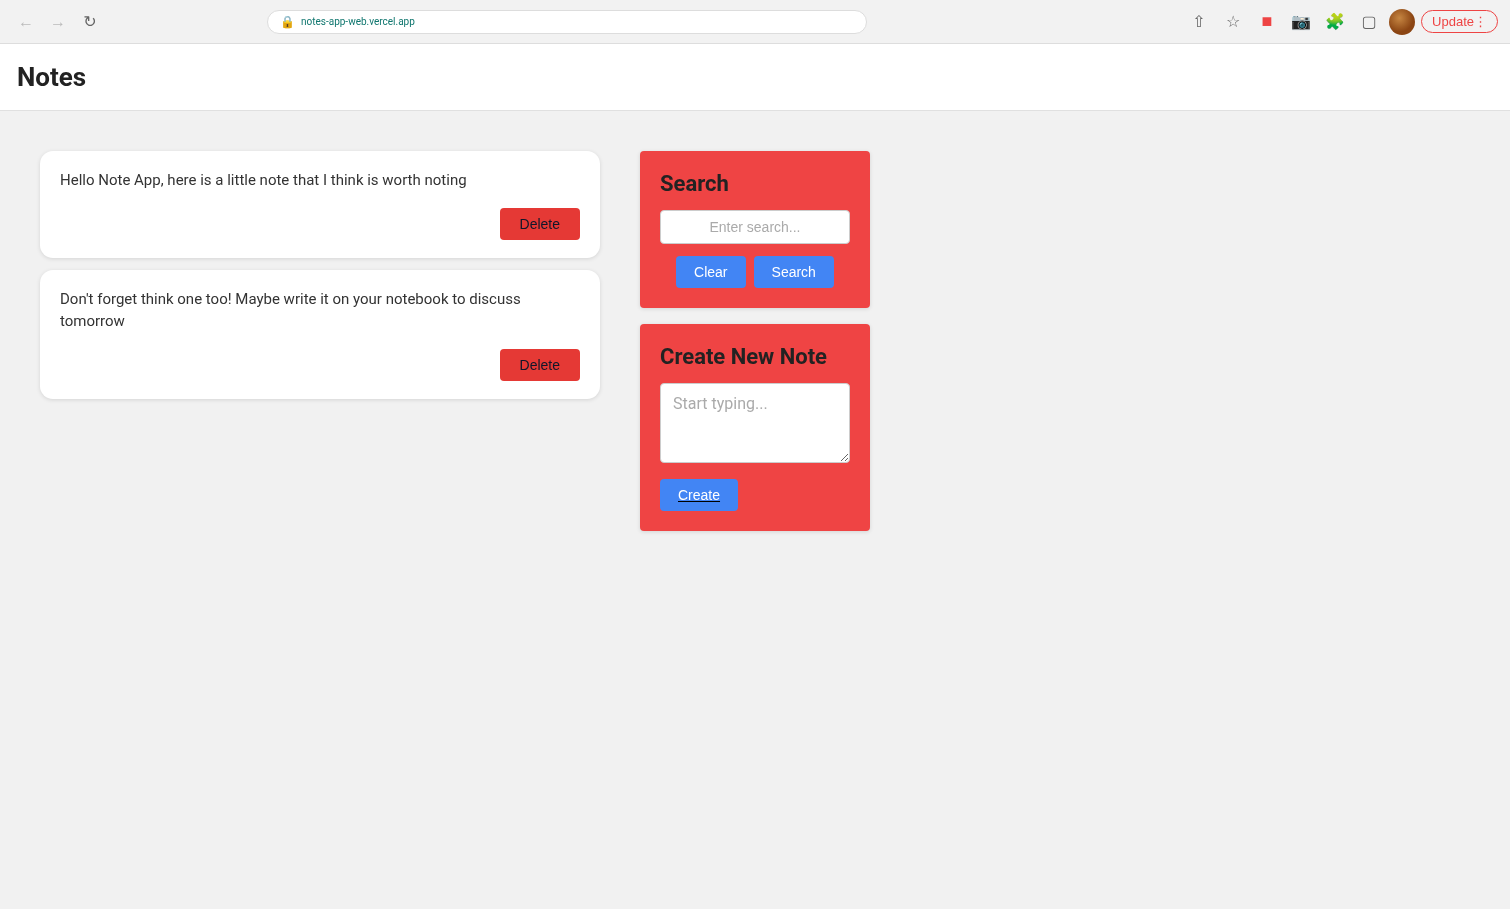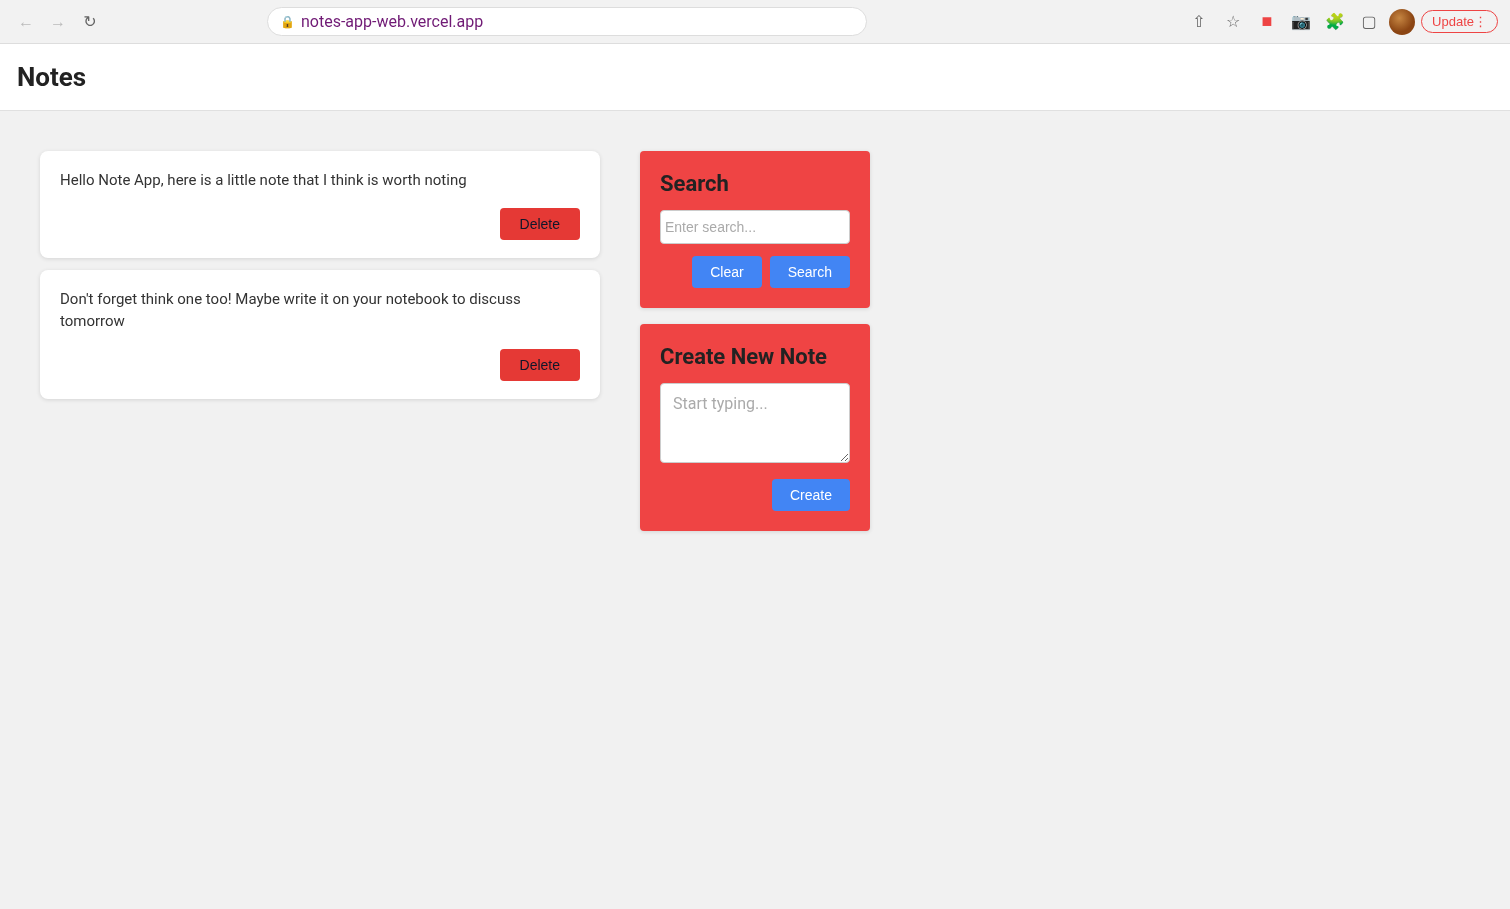--- a/index.html
+++ b/index.html
@@ -62,22 +62,22 @@
       max-width: 600px;
       margin: 0 auto;
     }
 
     .lock-icon {
       color: #555;
       font-size: 12px;
     }
 
     .url-text {
-      font-size: 16px;
-      color: #701a75;
+      font-size: 10px;
+      color: #0f766e;
       flex: 1;
     }
 
     .browser-actions {
       display: flex;
       align-items: center;
       gap: 6px;
       margin-left: auto;
     }
 
@@ -149,21 +149,21 @@
     .notes-list {
       flex: 1;
       display: flex;
       flex-direction: column;
       gap: 12px;
       max-width: 560px;
     }
 
     .note-card {
       background: white;
-      border-radius: 8px;
+      border-radius: 13px;
       box-shadow: 0 1px 4px rgba(0,0,0,0.12);
       padding: 18px 20px 18px 20px;
     }
 
     .note-text {
       font-size: 15px;
       color: #333;
       line-height: 1.5;
       margin-bottom: 16px;
     }
@@ -209,30 +209,31 @@
 
     .search-input {
       width: 100%;
       border: 1px solid #ccc;
       border-radius: 4px;
       padding: 8px 4px;
       font-size: 14px;
       color: #333;
       outline: none;
       margin-bottom: 12px;
+      text-align: center;
     }
 
     .search-input::placeholder {
       color: #aaa;
     }
 
     .sidebar-buttons {
       display: flex;
       gap: 8px;
-      justify-content: flex-end;
+      justify-content: center;
     }
 
     .btn-blue {
       background: #4285f4;
       color: white;
       border: none;
       border-radius: 4px;
       padding: 8px 18px;
       font-size: 14px;
       font-weight: 500;
@@ -252,21 +253,21 @@
       margin-bottom: 12px;
       font-family: inherit;
     }
 
     .new-note-textarea::placeholder {
       color: #aaa;
     }
 
     .create-btn-row {
       display: flex;
-      justify-content: flex-end;
+      text-decoration: underline;
     }
   </style>
 </head>
 <body>
 
 <div class="browser-chrome">
   <div class="browser-nav-buttons">
     <button class="nav-btn disabled">←</button>
     <button class="nav-btn disabled">→</button>
     <button class="nav-btn">↻</button>

